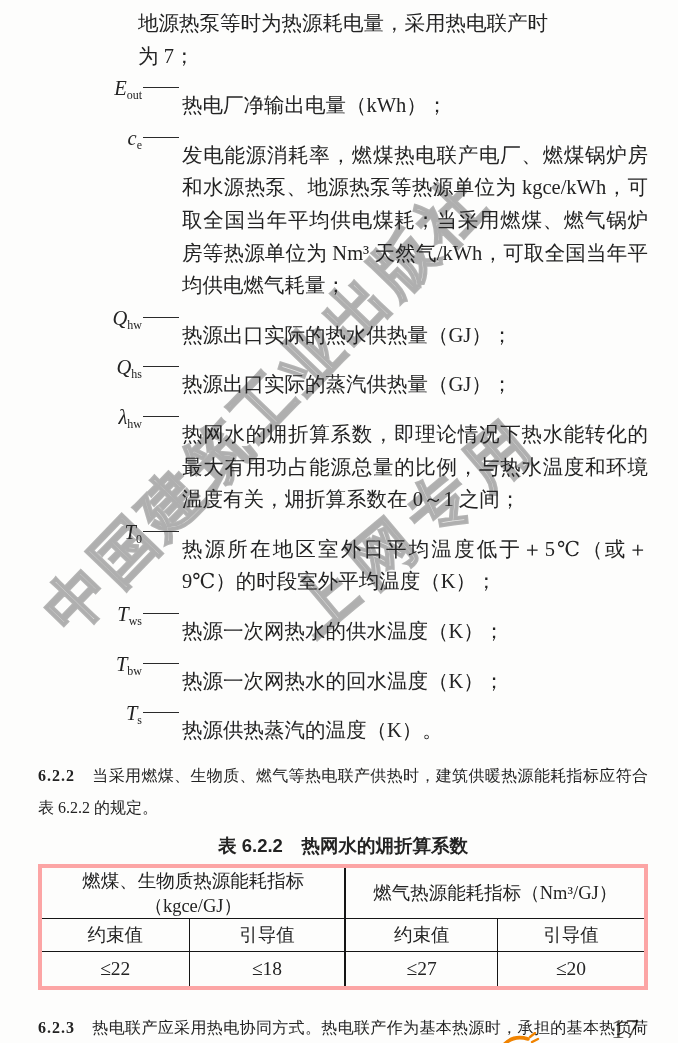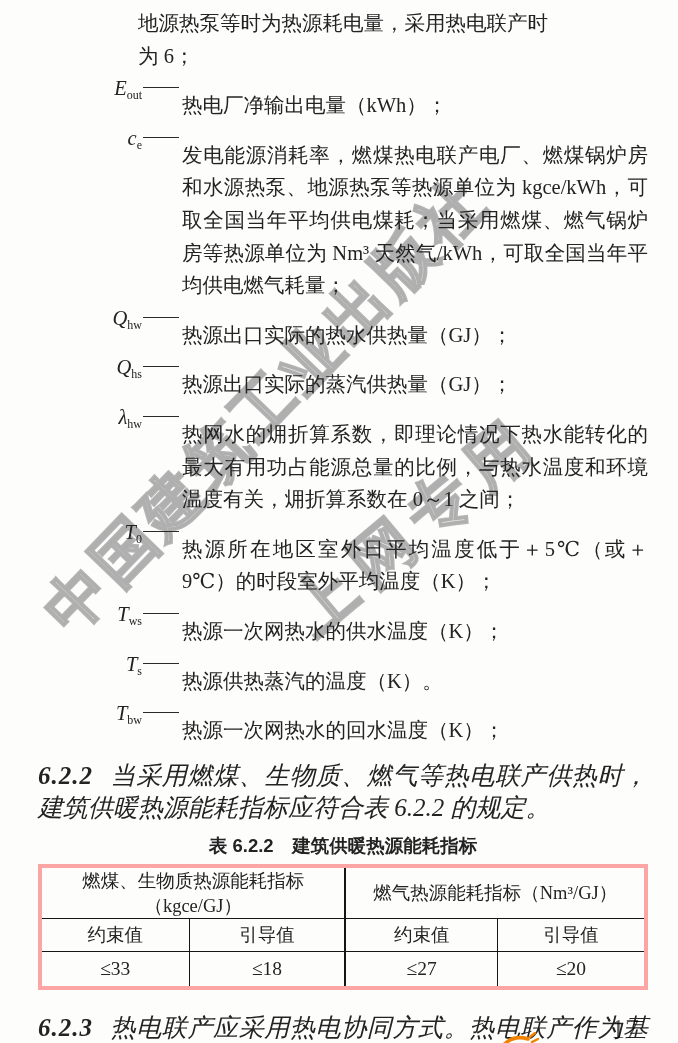--- a/index.html
+++ b/index.html
@@ -25,21 +25,21 @@
   .bodytext{font-size:20.5px;line-height:32.6px;}
   .cont{margin-left:100px;text-align:justify;}
   .def-row{display:flex;}
   .sym{flex:none;width:104px;text-align:right;white-space:nowrap;}
   .sym i{font-style:italic;}
   .sym sub{font-size:12px;font-style:normal;vertical-align:-4px;letter-spacing:0;}
   .dash{flex:none;width:40px;position:relative;}
   .dash::after{content:"";position:absolute;left:1px;right:3px;top:15px;
                border-top:1.7px solid #2a2a2a;}
   .txt{flex:1;text-align:justify;margin-top:17px;}
-  .sec{margin:13px 0 0 0;text-align:justify;font-size:25px;line-height:32.6px;font-style:italic;}
+  .sec{margin:13px 0 0 0;text-align:justify;font-size:16px;line-height:32.6px;}
   .secnum{font-family:"Liberation Serif","DejaVu Serif",serif;margin-right:17px;
           letter-spacing:1px;}
   
   .caption{margin-top:8px;text-align:center;font-weight:bold;font-size:18.5px;
            line-height:26px;font-family:"Liberation Sans","DejaVu Sans",sans-serif;}
   table.tbl{width:100%;border-collapse:collapse;margin-top:5px;
             border:4px solid #fca5a5;font-size:18.5px;}
   .tbl td{border:1px solid #151515;text-align:center;padding:0;}
   .tbl .gh td{height:36px;}
   .tbl .sh td{height:32px;}
@@ -57,21 +57,21 @@
 
 <div class="page">
 
   <div class="wm wm1">中国建筑工业出版社</div>
   <div class="wm wm2">上网专用</div>
 
   <div class="content">
 
     <div class="bodytext cont">
       <div>地源热泵等时为热源耗电量，采用热电联产时</div>
-      <div>为 6；</div>
+      <div>为 7；</div>
     </div>
 
     <div class="bodytext">
         <div class="def-row">
         <span class="sym"><i>E</i><sub>out</sub></span>
         <span class="dash"></span>
         <span class="txt">热电厂净输出电量（kWh）；</span>
       </div>
         <div class="def-row">
         <span class="sym"><i>c</i><sub>e</sub></span>
@@ -97,49 +97,49 @@
         <span class="sym"><i>T</i><sub>0</sub></span>
         <span class="dash"></span>
         <span class="txt">热源所在地区室外日平均温度低于＋5℃（或＋9℃）的时段室外平均温度（K）；</span>
       </div>
         <div class="def-row">
         <span class="sym"><i>T</i><sub>ws</sub></span>
         <span class="dash"></span>
         <span class="txt">热源一次网热水的供水温度（K）；</span>
       </div>
         <div class="def-row">
+        <span class="sym"><i>T</i><sub>bw</sub></span>
+        <span class="dash"></span>
+        <span class="txt">热源一次网热水的回水温度（K）；</span>
+      </div>
+        <div class="def-row">
         <span class="sym"><i>T</i><sub>s</sub></span>
         <span class="dash"></span>
         <span class="txt">热源供热蒸汽的温度（K）。</span>
-      </div>
-        <div class="def-row">
-        <span class="sym"><i>T</i><sub>bw</sub></span>
-        <span class="dash"></span>
-        <span class="txt">热源一次网热水的回水温度（K）；</span>
       </div>
       </div>
 
     <p class="sec"><b class="secnum">6.2.2</b><span>当采用燃煤、生物质、燃气等热电联产供热时，建筑供暖热源能耗指标应符合表 6.2.2 的规定。</span></p>
 
-    <div class="caption">表 6.2.2　建筑供暖热源能耗指标</div>
+    <div class="caption">表 6.2.2　热网水的㶲折算系数</div>
 
     <table class="tbl">
       <tbody>
         <tr class="gh">
           <td class="c1" colspan="2">燃煤、生物质热源能耗指标（kgce/GJ）</td>
           <td class="c3 gd" colspan="2">燃气热源能耗指标（Nm³/GJ）</td>
         </tr>
         <tr class="sh">
           <td class="c1">约束值</td>
           <td class="c2">引导值</td>
           <td class="c3 gd">约束值</td>
           <td class="c4">引导值</td>
         </tr>
         <tr class="vr">
-          <td class="c1">≤33</td>
+          <td class="c1">≤22</td>
           <td class="c2">≤18</td>
           <td class="c3 gd">≤27</td>
           <td class="c4">≤20</td>
         </tr>
       </tbody>
     </table>
 
     <p class="sec" style="margin-top:22px;"><b class="secnum">6.2.3</b><span>热电联产应采用热电协同方式。热电联产作为基本热源时，承担的基本热负荷占供热区域最大热负荷的比例应符合下列</span></p>
 
   </div>

